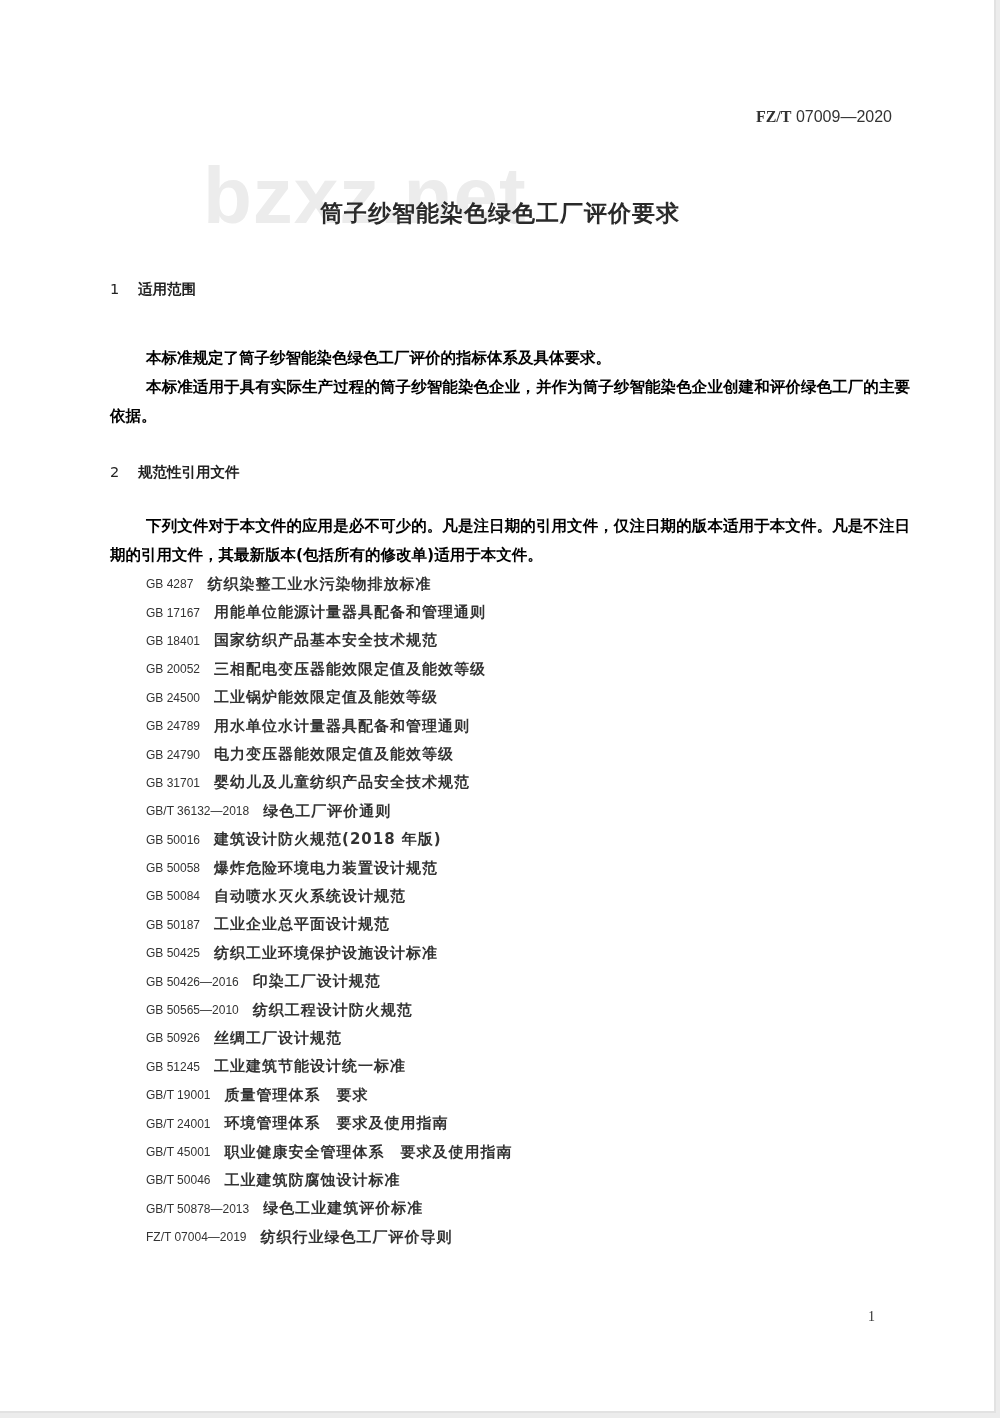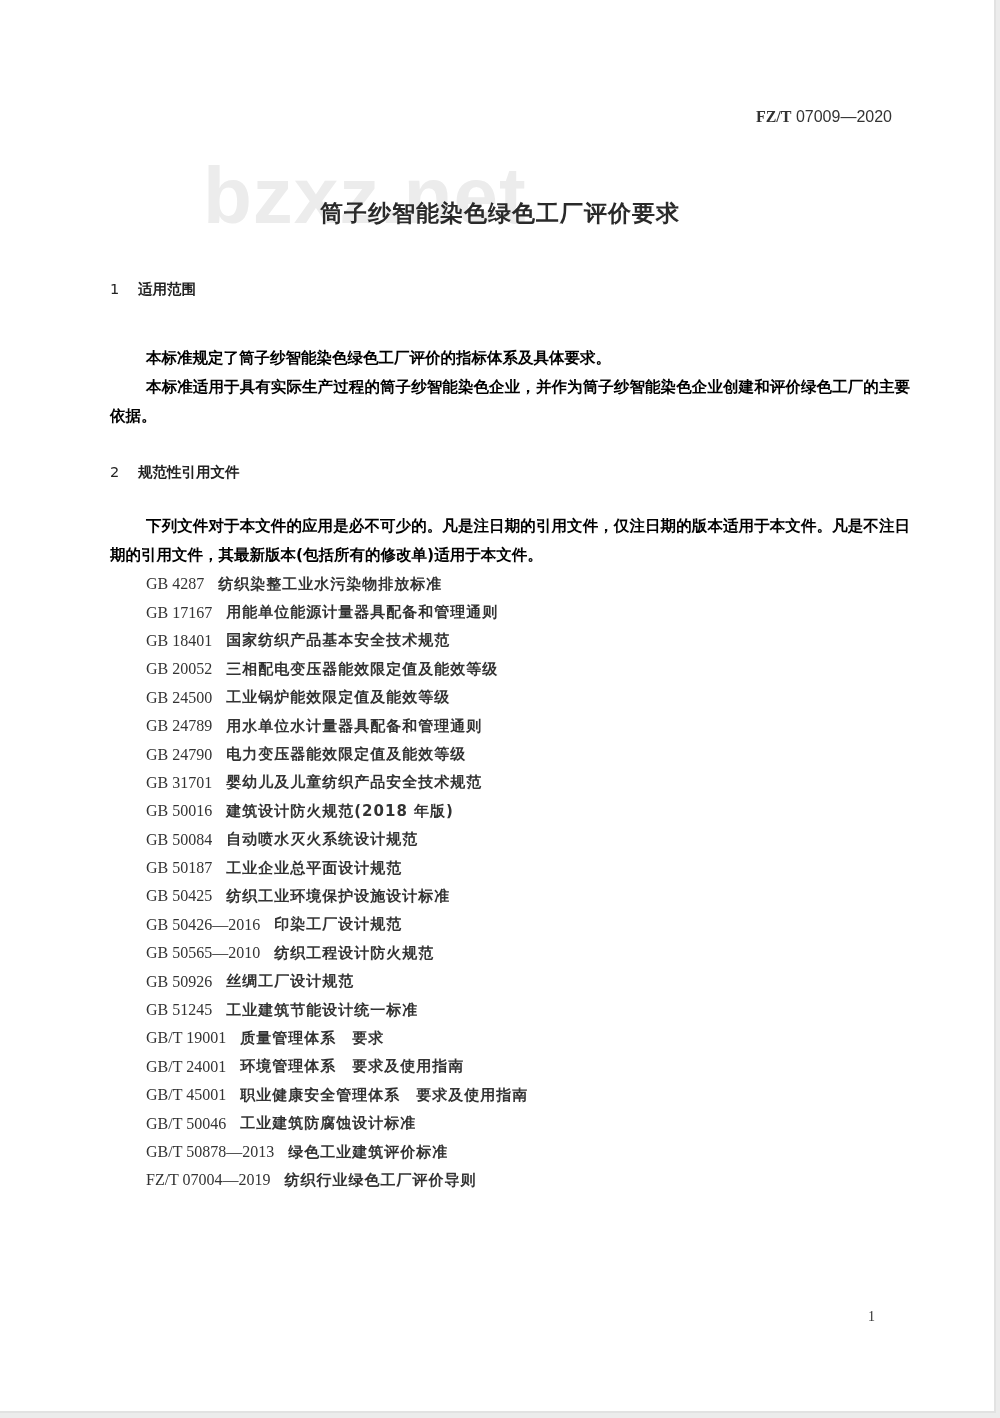--- a/index.html
+++ b/index.html
@@ -28,21 +28,21 @@
     position:absolute; left:110px; font-family:"DejaVu Sans", sans-serif; font-weight:bold; font-size:14.5px; color:#222;
   }
   .sec .num { display:inline-block; width:28px; font-weight:normal; }
   .para {
     position:absolute; left:110px; width:800px; font-size:15.5px; line-height:29px;
     font-family:"DejaVu Sans", sans-serif; font-weight:bold; color:#000000; text-align:justify;
   }
   .para .ind { display:inline-block; width:36px; }
   .refs { position:absolute; left:146px; top:570px; }
   .ref { height:28.4px; display:flex; align-items:center; font-size:15.5px; white-space:nowrap; }
-  .ref .code { font-family:Liberation Serif, serif; font-size:16px; color:#333; }
+  .ref .code { font-family:Liberation Sans, sans-serif; font-size:12px; color:#333; }
   .ref .name { font-family:"DejaVu Sans", sans-serif; font-weight:bold; font-size:15px; color:#333; margin-left:14px; letter-spacing:1px; }
   .pageno { position:absolute; left:868px; top:1309px; font-family:"Liberation Serif", serif; font-size:14px; color:#333; }
 </style>
 </head>
 <body>
 
 <div class="page">
 
   <div class="std-no">
     <span class="pref">FZ/T</span>
@@ -97,22 +97,30 @@
       </div>
     <div class="ref">
         <span class="code">GB 24790</span>
         <span class="name">电力变压器能效限定值及能效等级</span>
       </div>
     <div class="ref">
         <span class="code">GB 31701</span>
         <span class="name">婴幼儿及儿童纺织产品安全技术规范</span>
       </div>
     <div class="ref">
+        <span class="code">GB/T 36132—2018</span>
+        <span class="name">绿色工厂评价通则</span>
+      </div>
+    <div class="ref">
         <span class="code">GB 50016</span>
         <span class="name">建筑设计防火规范(2018 年版)</span>
+      </div>
+    <div class="ref">
+        <span class="code">GB 50058</span>
+        <span class="name">爆炸危险环境电力装置设计规范</span>
       </div>
     <div class="ref">
         <span class="code">GB 50084</span>
         <span class="name">自动喷水灭火系统设计规范</span>
       </div>
     <div class="ref">
         <span class="code">GB 50187</span>
         <span class="name">工业企业总平面设计规范</span>
       </div>
     <div class="ref">

